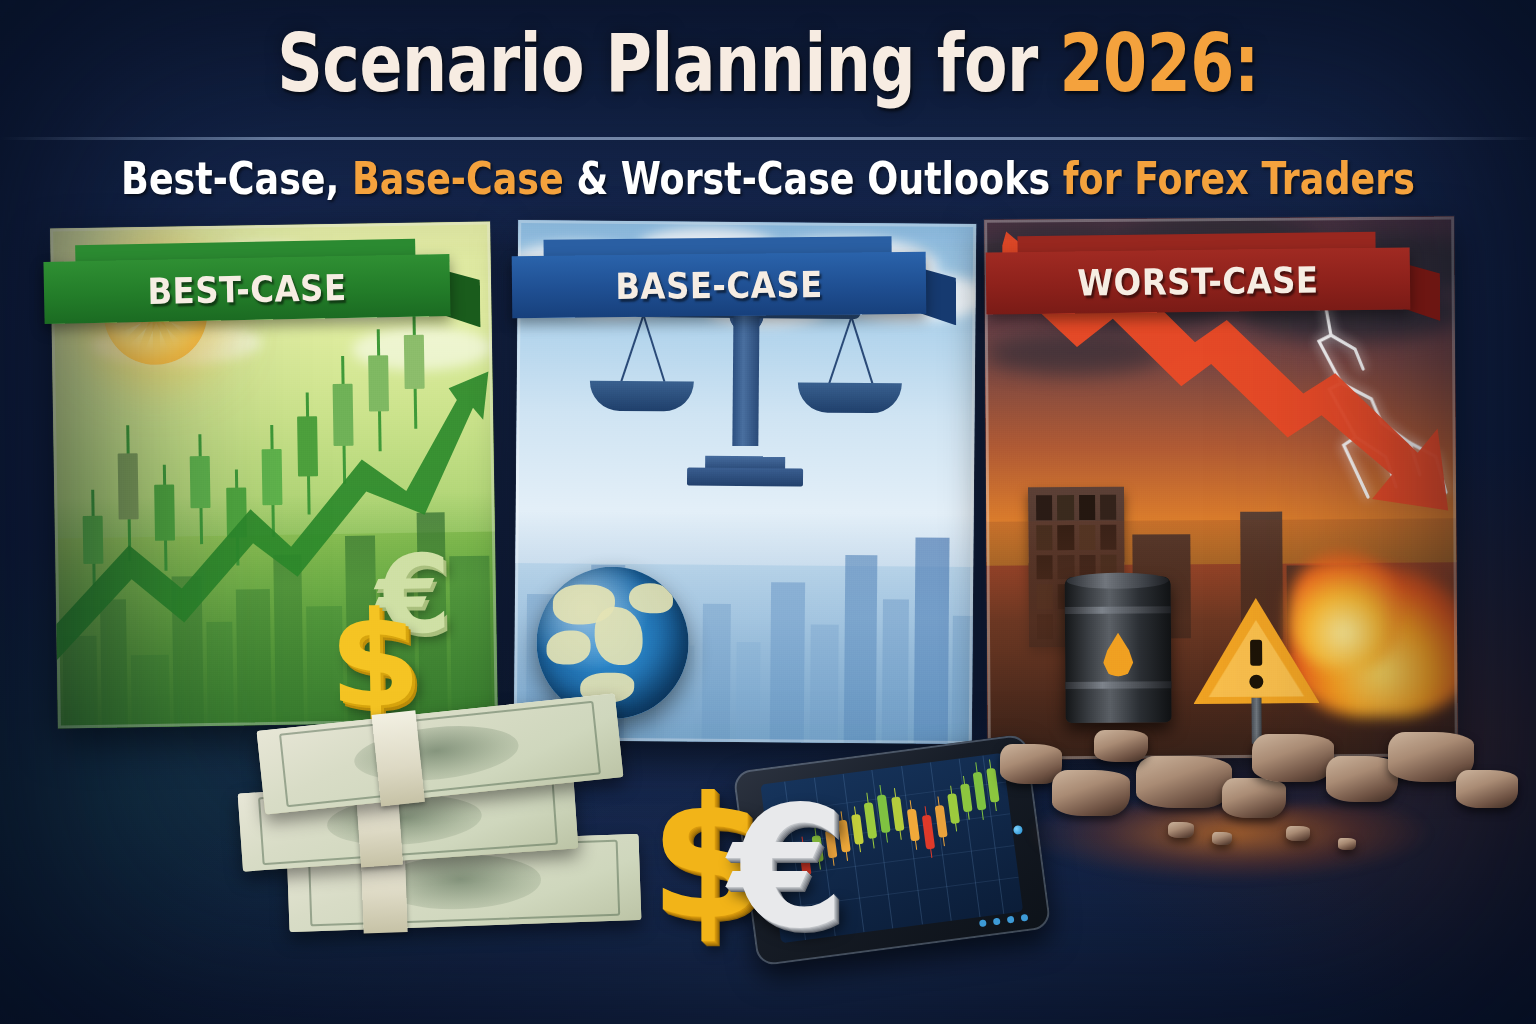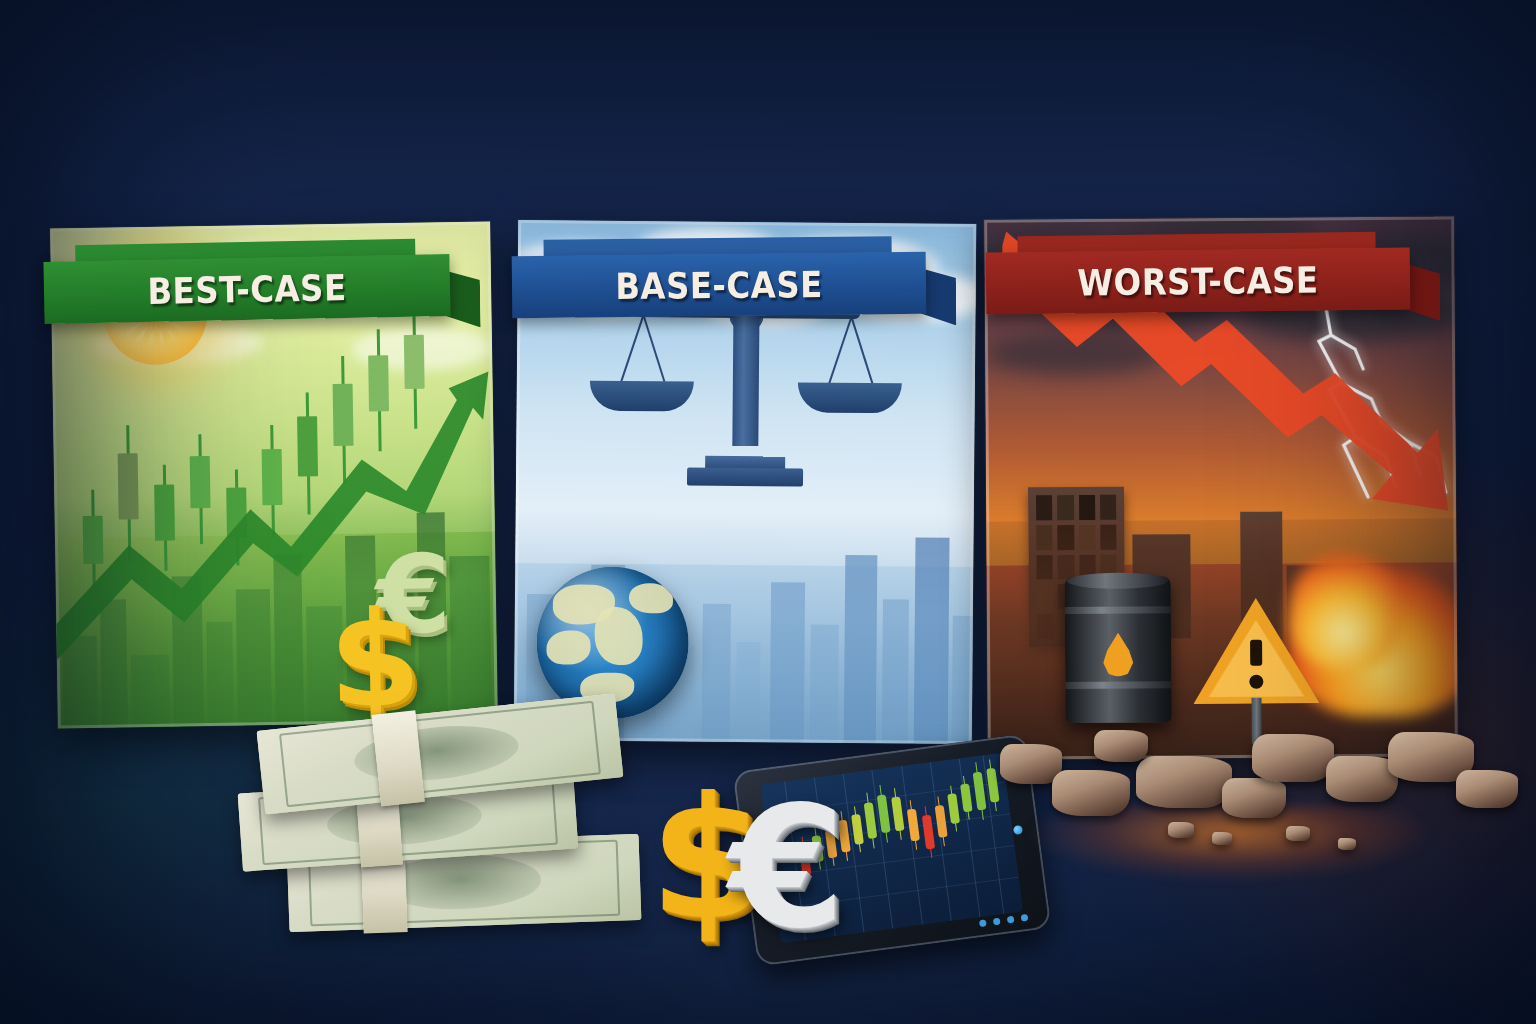--- a/index.html
+++ b/index.html
@@ -277,20 +277,29 @@
   .str { position:absolute; width:1.5px; background:#2a4a78; }
 
   
   .fire { position:absolute; border-radius:50% 50% 42% 42%; filter:blur(7px); }
 </style>
 </head>
 <body>
 
 <div id="stage">
 
+  <div id="titlewrap">
+    <div id="title">
+      <span class="w">Scenario Planning for </span><span class="o">2026:</span>
+    </div>
+    <div id="divider"></div>
+    <div id="subtitle">
+      <span class="w">Best-Case, </span><span class="o">Base-Case</span><span class="w"> &amp; Worst-Case Outlooks </span><span class="o">for Forex Traders</span>
+    </div>
+  </div>
 
   <div class="panel" id="panel-best">
     <div class="inner">
       <div class="sky-green"></div>
 
       <div class="cloud cl-g" style="left:-10px;top:34px;width:130px;height:46px;"></div>
       <div class="cloud cl-g" style="left:150px;top:18px;width:120px;height:40px;"></div>
       <div class="cloud cl-g" style="left:236px;top:44px;width:160px;height:50px;"></div>
       <div class="cloud cl-g" style="left:40px;top:96px;width:170px;height:42px;"></div>
       <div class="cloud cl-g" style="left:300px;top:104px;width:140px;height:44px;"></div>

